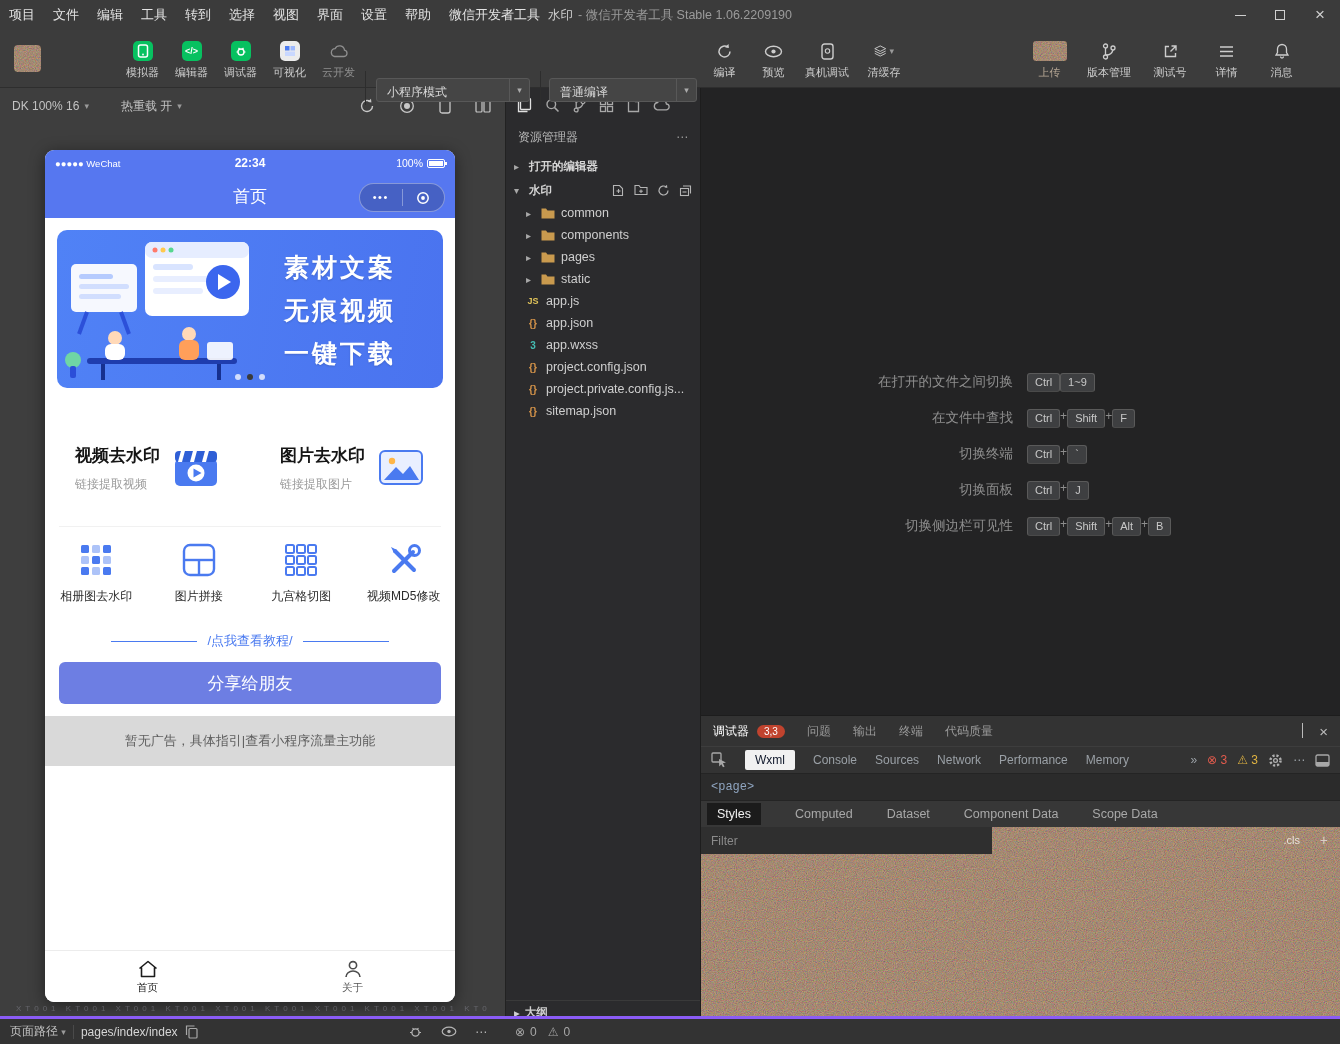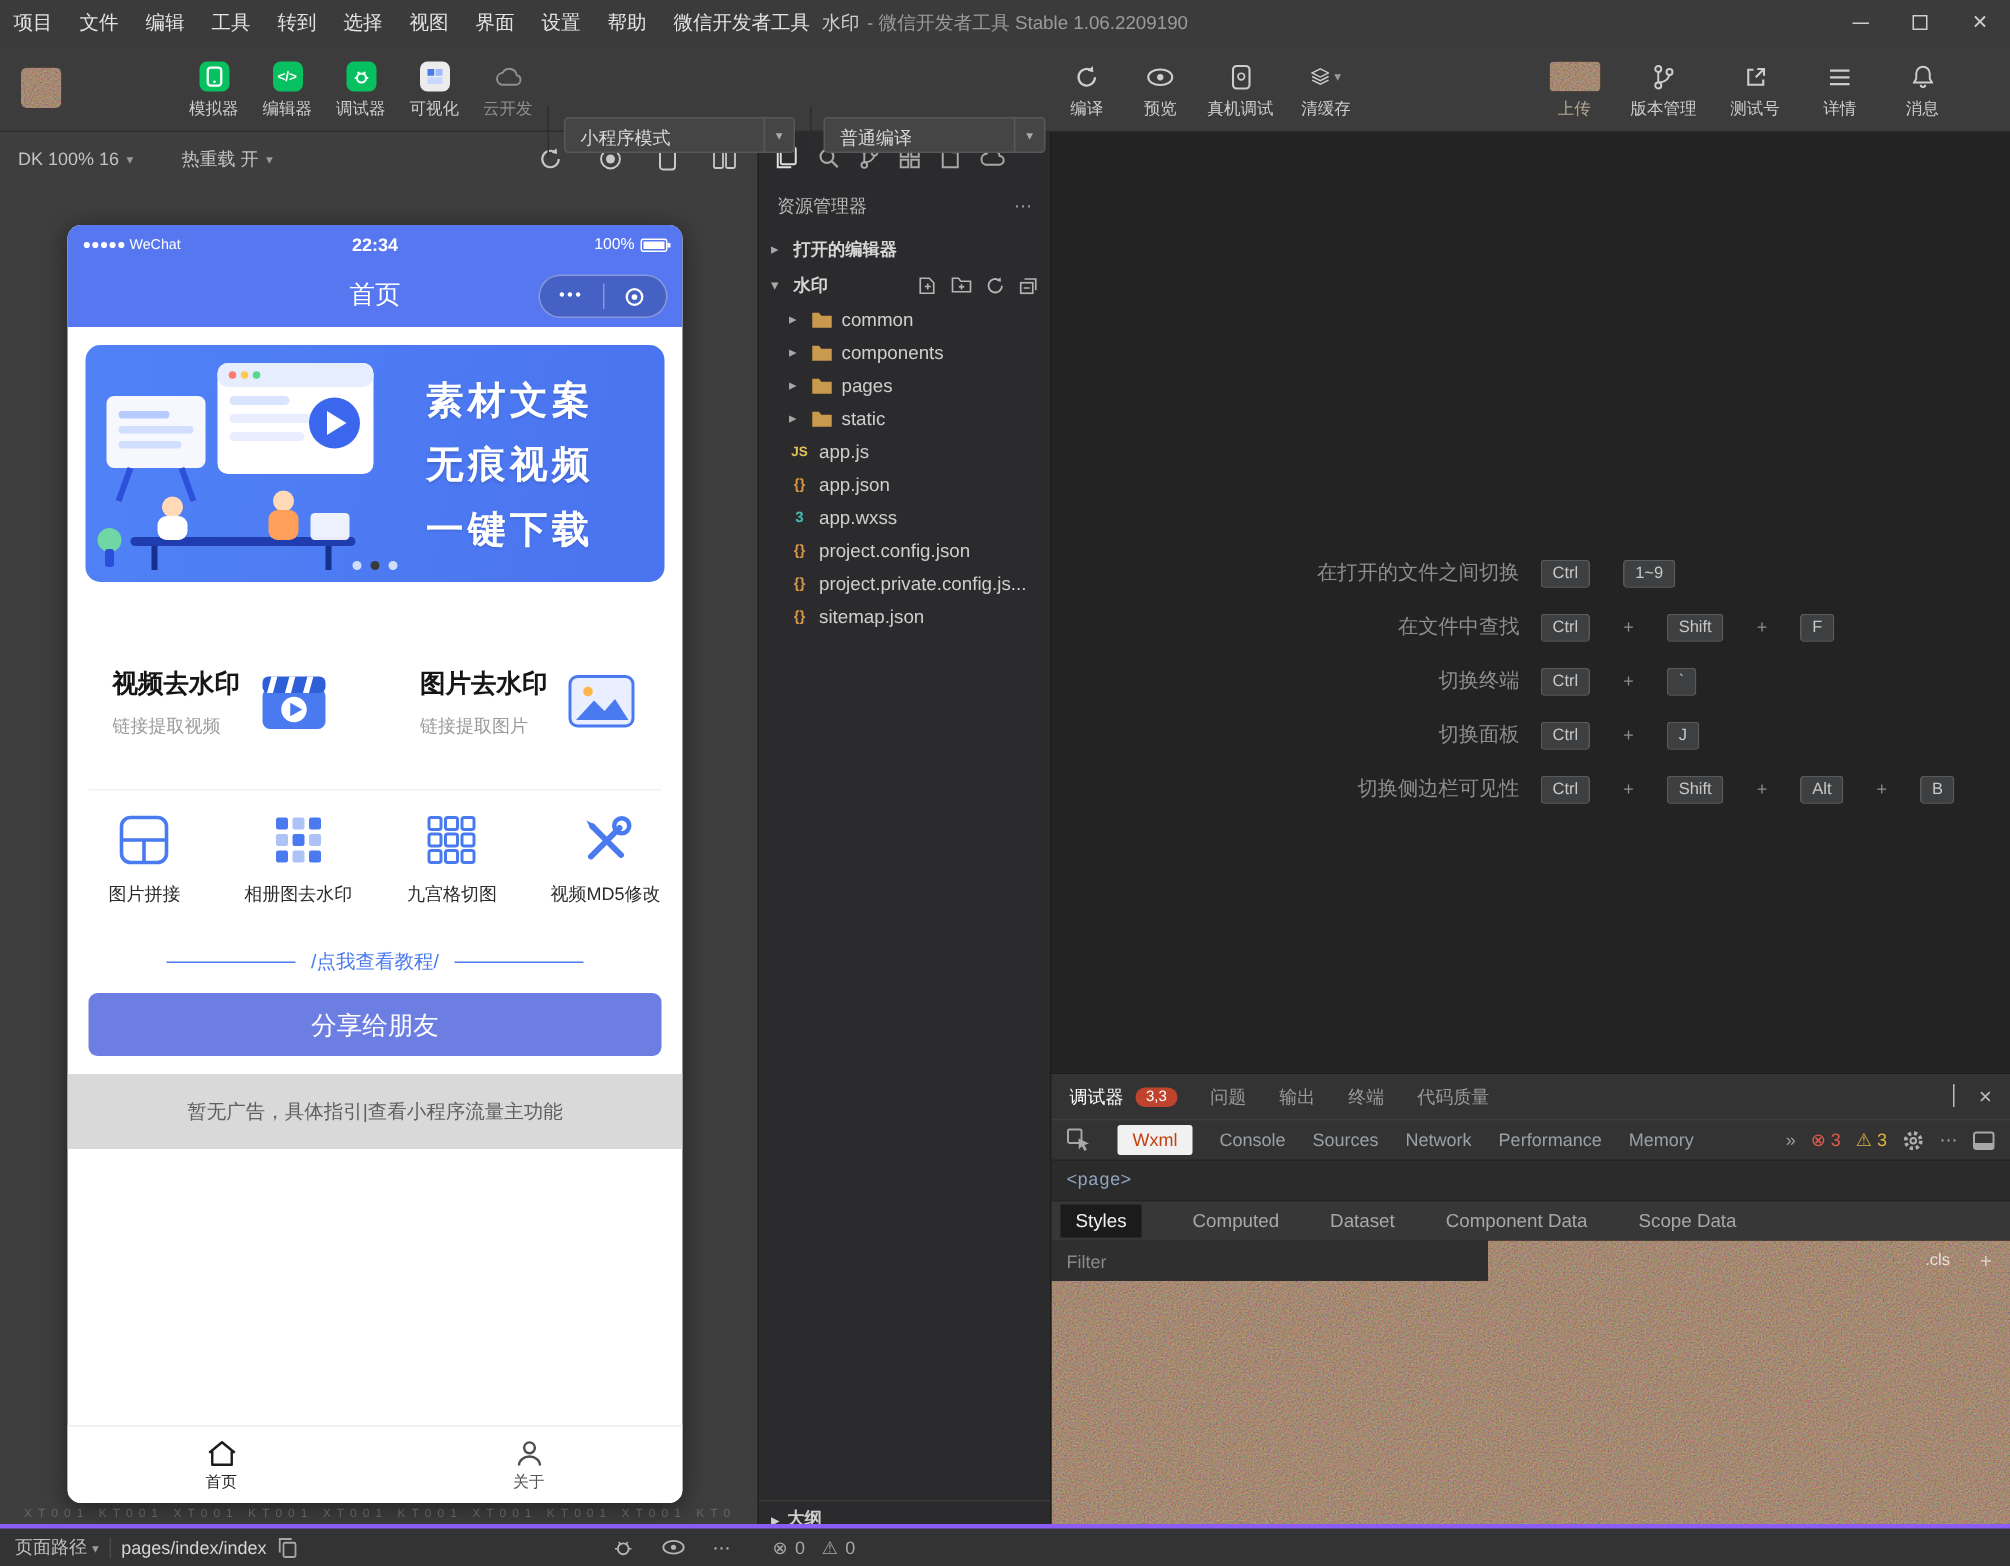--- a/index.html
+++ b/index.html
@@ -101,35 +101,35 @@
   .fi.js{color:#e2c55a;font-size:9px}
   .fi.json{color:#d7954a}
   .fi.wxss{color:#45bdb3}
   .outline-row{position:absolute;left:0;right:0;top:912px;height:24px;border-top:1px solid #3a3a3a;display:flex;align-items:center;gap:5px;padding:0 8px;font-weight:bold;font-size:11.5px;color:#cfcfcf;cursor:pointer}
 
   
   .editor{position:absolute;left:700px;top:88px;width:640px;height:627px;background:#232324;border-left:1px solid #1d1d1d}
   .sc-block{position:absolute;left:0;top:276px;right:0}
   .sc-row{height:36px;display:flex;align-items:center}
   .sc-label{width:312px;text-align:right;font-size:13.5px;color:#8e8e8e;flex:none}
-  .sc-keys{display:flex;align-items:center;gap:22px;margin-left:14px}
+  .sc-keys{display:flex;align-items:flex-start;gap:0;margin-left:14px}
   .key{background:#3e3f41;border:1px solid #5a5a5a;border-bottom-color:#4a4a4a;border-radius:3px;color:#c8c8c8;font-size:11px;padding:2px 7px;line-height:13px;white-space:nowrap}
   .plus{color:#8e8e8e;font-size:12px}
 
   
   .dbg{position:absolute;left:700px;top:715px;width:640px;height:301px;background:#2b2b2b;border-left:1px solid #1d1d1d;border-top:1px solid #1d1d1d}
   .dbg-tabs{height:30px;background:#333;display:flex;align-items:center;padding:0 12px;gap:22px;font-size:12px}
   .dbg-tab{color:#9a9a9a;cursor:pointer;white-space:nowrap}
   .dbg-tab.active{color:#fff}
   .badge{background:#c0432e;color:#fff;font-size:10px;padding:1px 7px;border-radius:9px;margin-left:-14px}
   .dbg-winbtns{margin-left:auto;display:flex;gap:16px;align-items:center;color:#bbb}
   .chev-up{width:8px;height:8px;border-left:1.5px solid #bbb;border-top:1.5px solid #bbb;transform:rotate(45deg) translateY(2px)}
   .dt-row{height:28px;background:#333;border-top:1px solid #3d3d3d;border-bottom:1px solid #242424;display:flex;align-items:center;padding:0 10px;gap:18px;font-size:12px;color:#9aa0a6}
   .dt-tab{cursor:pointer;white-space:nowrap}
-  .dt-tab.sel{background:#f1f1f1;color:#c2410c;padding:3px 10px;border-radius:2px}
+  .dt-tab.sel{background:#f1f1f1;color:#0f172a;padding:3px 10px;border-radius:2px}
   .dt-right{margin-left:auto;display:flex;align-items:center;gap:10px}
   .cnt-err{color:#e25b4d;font-size:12px}
   .cnt-warn{color:#e0b341;font-size:12px}
   .crumb-row{height:26px;background:#2b2b2b;display:flex;align-items:center;padding:0 10px;font-family:"Liberation Mono","DejaVu Sans Mono",monospace;font-size:12px;color:#8fa5c0}
   .style-tabs{height:27px;background:#373737;border-top:1px solid #242424;display:flex;align-items:center;padding:0 6px;gap:34px;font-size:12.5px;color:#a8a8a8}
   .style-tab{cursor:pointer;white-space:nowrap}
   .style-tab.sel{background:#1b1b1b;color:#f0f0f0;padding:4px 10px}
   .filter-row{height:27px;background:#2f2f2f;display:flex;align-items:center;padding:0 10px;position:relative}
   .filter-ph{font-size:12px;color:#8a8a8a}
   .filter-noise{position:absolute;right:0;top:0;width:348px;height:27px;background:#33231a;overflow:hidden}
@@ -485,41 +485,41 @@
           <path d="M7 33 L19 20 L26 27 L33 19 L42 33 z" fill="#4a7af0"></path>
         </svg>
       </div>
     </div>
 
     <div class="p-divider"></div>
 
     <div class="pgrid">
       <div class="pg-item">
         <svg width="36" height="36" viewBox="0 0 36 36">
-          <rect x="3" y="3" width="30" height="30" rx="6" fill="none" stroke="#4a7af0" stroke-width="2.4"></rect>
-          <line x1="3" y1="18" x2="33" y2="18" stroke="#4a7af0" stroke-width="2.4"></line>
-          <line x1="18" y1="18" x2="18" y2="33" stroke="#4a7af0" stroke-width="2.4"></line>
-        </svg>
-        <span class="pg-label">图片拼接</span>
-      </div>
-      <div class="pg-item">
-        <svg width="36" height="36" viewBox="0 0 36 36">
           <g fill="#4a7af0">
               <rect x="3" y="3" width="8" height="8" rx="1.5"></rect>
               <rect x="14" y="3" width="8" height="8" rx="1.5" opacity=".45"></rect>
               <rect x="25" y="3" width="8" height="8" rx="1.5"></rect>
               <rect x="3" y="14" width="8" height="8" rx="1.5" opacity=".45"></rect>
               <rect x="14" y="14" width="8" height="8" rx="1.5"></rect>
               <rect x="25" y="14" width="8" height="8" rx="1.5" opacity=".45"></rect>
               <rect x="3" y="25" width="8" height="8" rx="1.5"></rect>
               <rect x="14" y="25" width="8" height="8" rx="1.5" opacity=".45"></rect>
               <rect x="25" y="25" width="8" height="8" rx="1.5"></rect>
             </g>
         </svg>
         <span class="pg-label">相册图去水印</span>
+      </div>
+      <div class="pg-item">
+        <svg width="36" height="36" viewBox="0 0 36 36">
+          <rect x="3" y="3" width="30" height="30" rx="6" fill="none" stroke="#4a7af0" stroke-width="2.4"></rect>
+          <line x1="3" y1="18" x2="33" y2="18" stroke="#4a7af0" stroke-width="2.4"></line>
+          <line x1="18" y1="18" x2="18" y2="33" stroke="#4a7af0" stroke-width="2.4"></line>
+        </svg>
+        <span class="pg-label">图片拼接</span>
       </div>
       <div class="pg-item">
         <svg width="36" height="36" viewBox="0 0 36 36">
           <g fill="none" stroke="#4a7af0" stroke-width="2">
               <rect x="3" y="3" width="8" height="8" rx="1.5"></rect>
               <rect x="14" y="3" width="8" height="8" rx="1.5"></rect>
               <rect x="25" y="3" width="8" height="8" rx="1.5"></rect>
               <rect x="3" y="14" width="8" height="8" rx="1.5"></rect>
               <rect x="14" y="14" width="8" height="8" rx="1.5"></rect>
               <rect x="25" y="14" width="8" height="8" rx="1.5"></rect>

